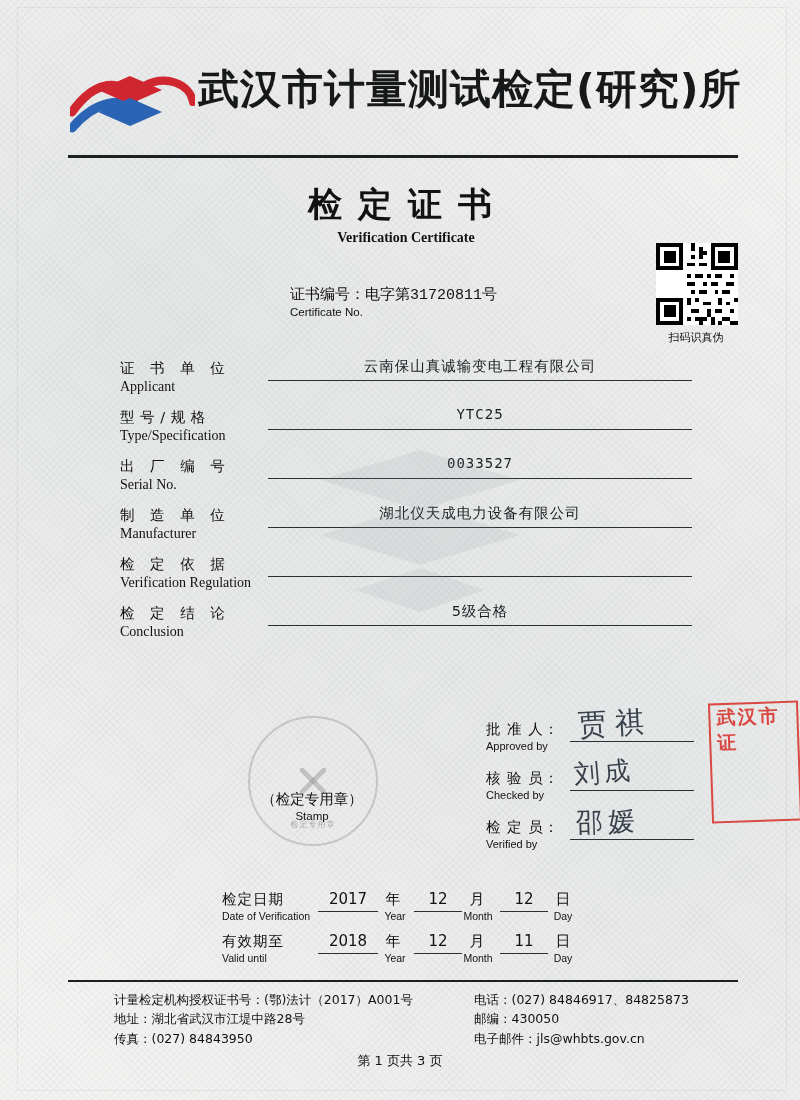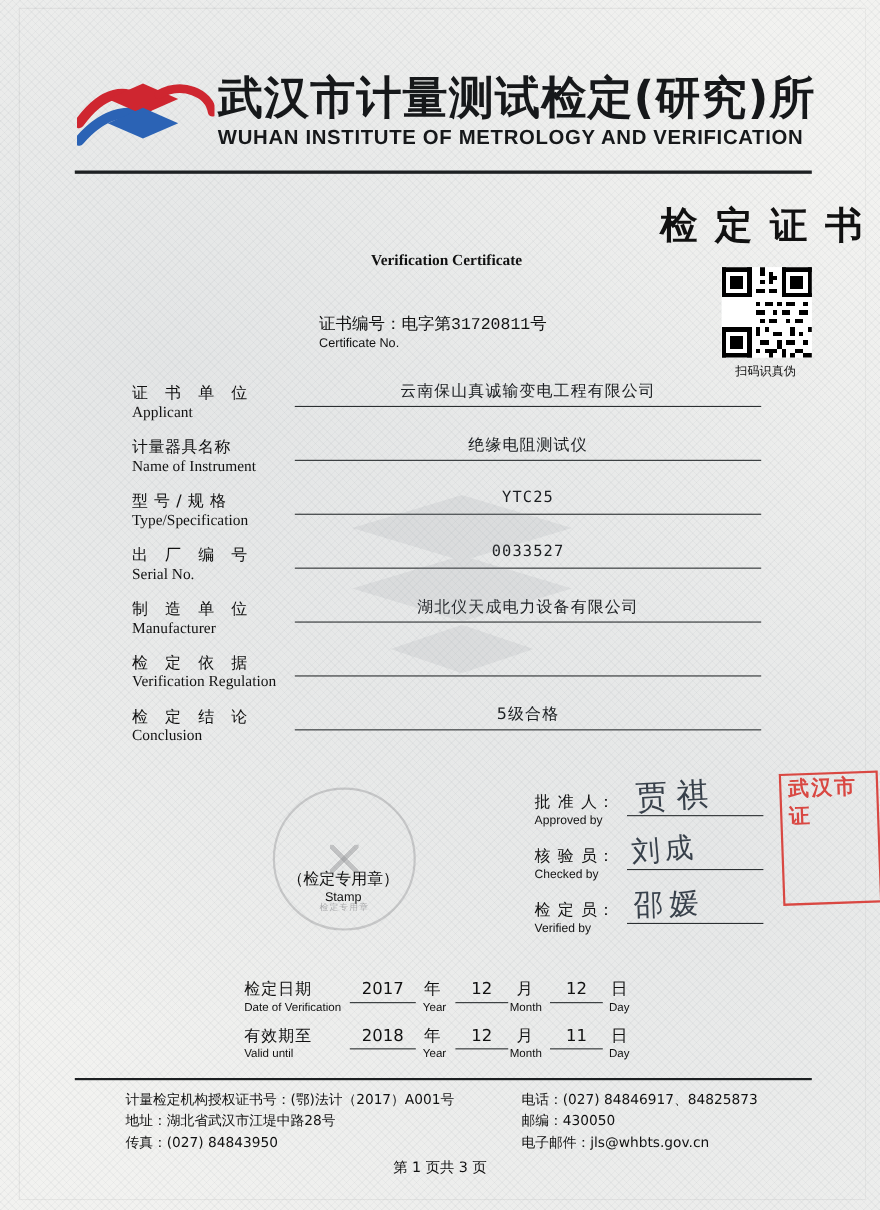--- a/index.html
+++ b/index.html
@@ -84,21 +84,21 @@
     top: 155px;
     height: 3px;
     background: #1d2022;
   }
 
   
   .doc-title {
     position: absolute;
     left: 0; right: 0;
     top: 182px;
-    text-align: right;
+    text-align: center;
     font-family: "DejaVu Sans", sans-serif;
     font-weight: bold;
     font-size: 34px;
     letter-spacing: 16px;
     color: #111;
     padding-left: 16px;
   }
   .doc-subtitle {
     position: absolute;
     left: 0; right: 0;
@@ -149,21 +149,21 @@
     top: 306px;
     font-family: "Liberation Sans", sans-serif;
     font-size: 11.5px;
     color: #111;
   }
 
   
   .fields {
     position: absolute;
     left: 120px;
-    top: 346px;
+    top: 357px;
     width: 572px;
   }
   .frow {
     position: relative;
     height: 49px;
   }
   .flabel-cn {
     position: absolute;
     left: 0;
     top: 2px;
@@ -423,21 +423,20 @@
       <div class="logo">
         <svg viewBox="0 0 125 70" width="125" height="70">
           <path d="M2 44 C22 16, 46 8, 64 30" stroke="#cf2630" stroke-width="9" fill="none" stroke-linecap="round"></path>
           <path d="M2 60 C24 34, 52 26, 74 44" stroke="#2b63b5" stroke-width="9" fill="none" stroke-linecap="round"></path>
           <path d="M60 8 L92 22 L60 36 L28 22 Z" fill="#cf2630"></path>
           <path d="M60 30 L92 44 L60 58 L28 44 Z" fill="#2b63b5"></path>
           <path d="M74 18 C96 6, 120 16, 123 34" stroke="#cf2630" stroke-width="8" fill="none" stroke-linecap="round"></path>
         </svg>
       </div>
       <div class="title-cn">武汉市计量测试检定(研究)所</div>
-      <div class="title-en">WUHAN INSTITUTE OF METROLOGY AND VERIFICATION</div>
     </div>
     <div class="rule"></div>
 
     <div class="doc-title">检定证书</div>
     <div class="doc-subtitle">Verification Certificate</div>
 
     <div class="qr-box">
       <svg class="qr" viewBox="0 0 21 21" width="82" height="82" shape-rendering="crispEdges">
         <rect width="21" height="21" fill="#fff"></rect>
         <g fill="#000">
@@ -504,26 +503,20 @@
 
     <div class="fields">
 
       <div class="frow">
         <div class="flabel-cn sp1">证 书 单 位</div>
         <div class="flabel-en">Applicant</div>
         <div class="fvalue">云南保山真诚输变电工程有限公司</div>
         <div class="fline"></div>
       </div>
 
-      <div class="frow">
-        <div class="flabel-cn sp2">计量器具名称</div>
-        <div class="flabel-en">Name of Instrument</div>
-        <div class="fvalue">绝缘电阻测试仪</div>
-        <div class="fline"></div>
-      </div>
 
       <div class="frow">
         <div class="flabel-cn sp2">型 号 / 规 格</div>
         <div class="flabel-en">Type/Specification</div>
         <div class="fvalue mono">YTC25</div>
         <div class="fline"></div>
       </div>
 
       <div class="frow">
         <div class="flabel-cn sp1">出 厂 编 号</div>

